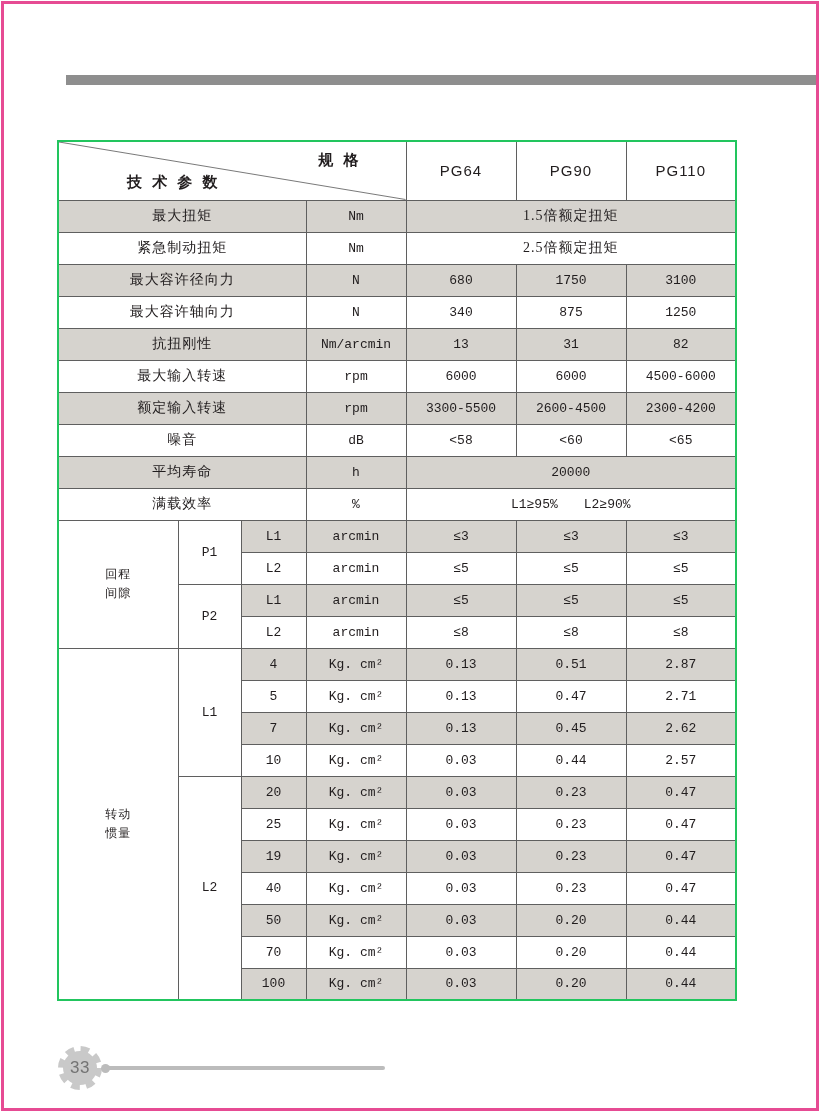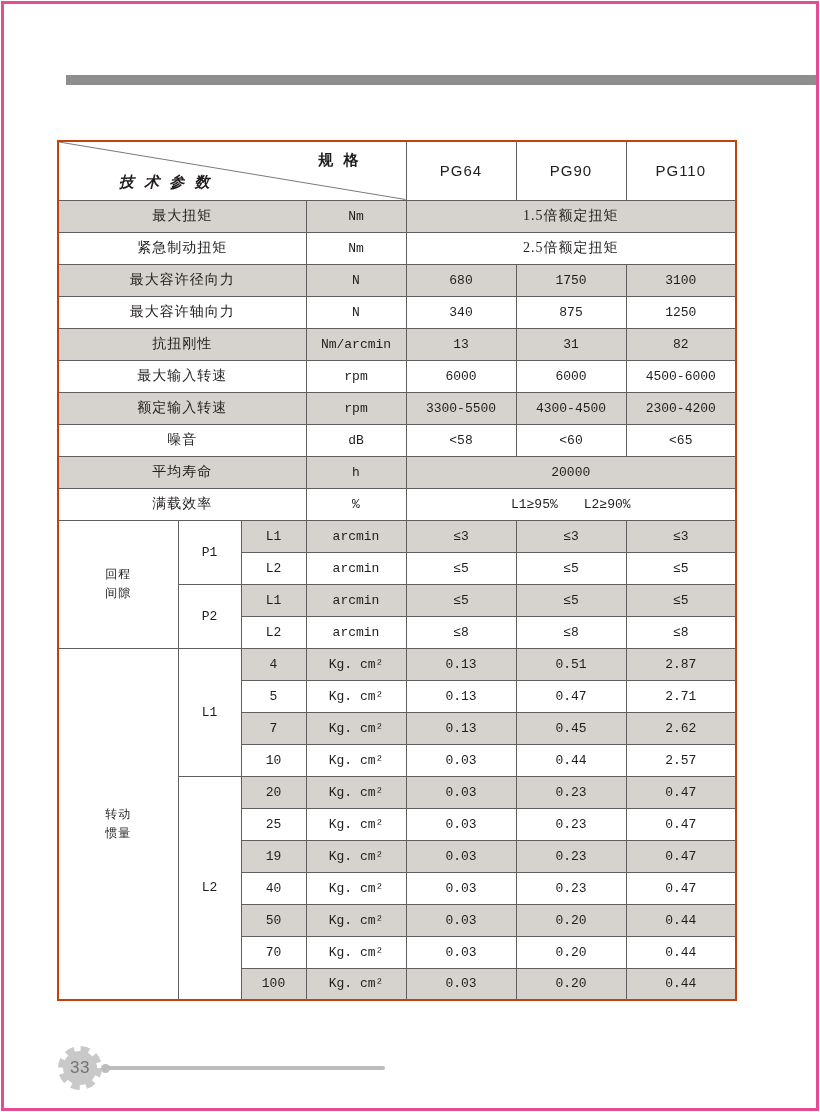--- a/index.html
+++ b/index.html
@@ -18,21 +18,21 @@
     font-family:"Liberation Sans","DejaVu Sans",sans-serif;
   }
   .title-bar {
     position:absolute; left:66px; top:75px; right:4px; height:10px;
     background:#8e8e8e;
   }
 
   table.spec {
     position:absolute; left:57px; top:140px;
     width:678px; border-collapse:collapse; table-layout:fixed;
-    border:2px solid #c2410c;
+    border:2px solid #22c55e;
   }
   table.spec td {
     border:1px solid #5f5f5f; text-align:center; vertical-align:middle;
     padding:0; height:32px; color:#211d1e;
   }
   tr.h td { height:59px; }
   td.g { background:#d6d3ce; }
   td.lbl {
     font-family:"Liberation Serif","DejaVu Serif",serif;
     font-size:14px; letter-spacing:1px;margin-top:14px;
@@ -42,22 +42,22 @@
     font-size:13px;
   }
   td.model { font-size:15px; letter-spacing:1px; color:#252122; }
   td.diag { position:relative; padding:0; }
   td.diag svg.slash { position:absolute; left:0; top:0; width:100%; height:100%; }
   .corner-spec {
     position:absolute; top:9px; right:44px;
     font-weight:bold; font-size:15px; letter-spacing:3px; color:#211d1e;
   }
   .corner-param {
-    position:absolute; bottom:8px; left:60px;
-    font-weight:bold; font-size:15px; letter-spacing:3px; color:#211d1e;font-style:italic;
+    position:absolute; bottom:8px; left:68px;
+    font-weight:bold; font-size:15px; letter-spacing:3px; color:#211d1e;
   }
   .two-line span { display:block; line-height:1.6;
     font-family:Liberation Serif, serif; font-size:12px; letter-spacing:1px; }
 
   .footer-badge { position:absolute; left:56px; top:1044px; width:48px; height:48px; }
   .footer-badge .num {
     position:absolute; left:0; top:0; width:48px; height:48px;
     display:flex; align-items:center; justify-content:center;
     font-size:17px; color:#737373; letter-spacing:0.5px;
     font-family:"Liberation Sans","DejaVu Sans",sans-serif;
@@ -139,21 +139,21 @@
       <td colspan="3" class="lbl">最大输入转速</td>
       <td class="unit">rpm</td>
       <td class="val">6000</td>
       <td class="val">6000</td>
       <td class="val">4500-6000</td>
     </tr>
     <tr>
       <td colspan="3" class="lbl g">额定输入转速</td>
       <td class="unit g">rpm</td>
       <td class="val g">3300-5500</td>
-      <td class="val g">4300-4500</td>
+      <td class="val g">2600-4500</td>
       <td class="val g">2300-4200</td>
     </tr>
     <tr>
       <td colspan="3" class="lbl">噪音</td>
       <td class="unit">dB</td>
       <td class="val">&lt;58</td>
       <td class="val">&lt;60</td>
       <td class="val">&lt;65</td>
     </tr>
     <tr>

